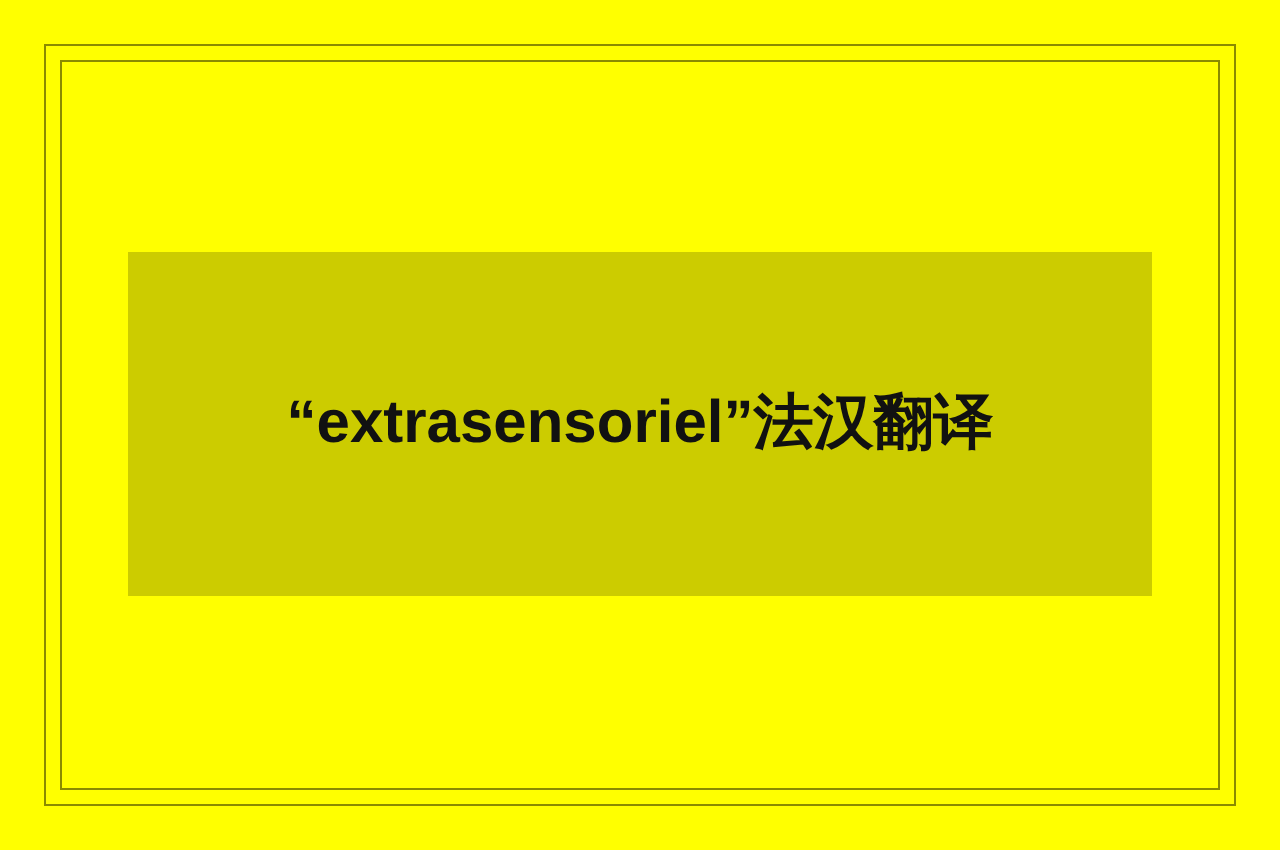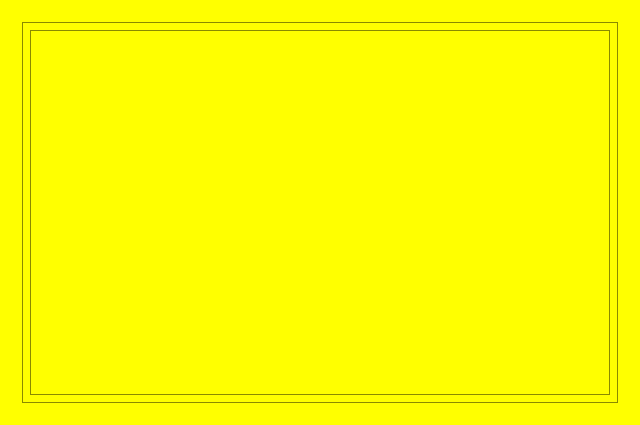--- a/index.html
+++ b/index.html
@@ -68,14 +68,17 @@
   }
 </style>
 </head>
 <body>
 
 <div class="canvas">
 
   <div class="frame-outer"></div>
   <div class="frame-inner"></div>
 
+  <div class="title-band">
+    <span class="title-text">“extrasensoriel”法汉翻译</span>
+  </div>
 
 </div>
 
 </body></html>

